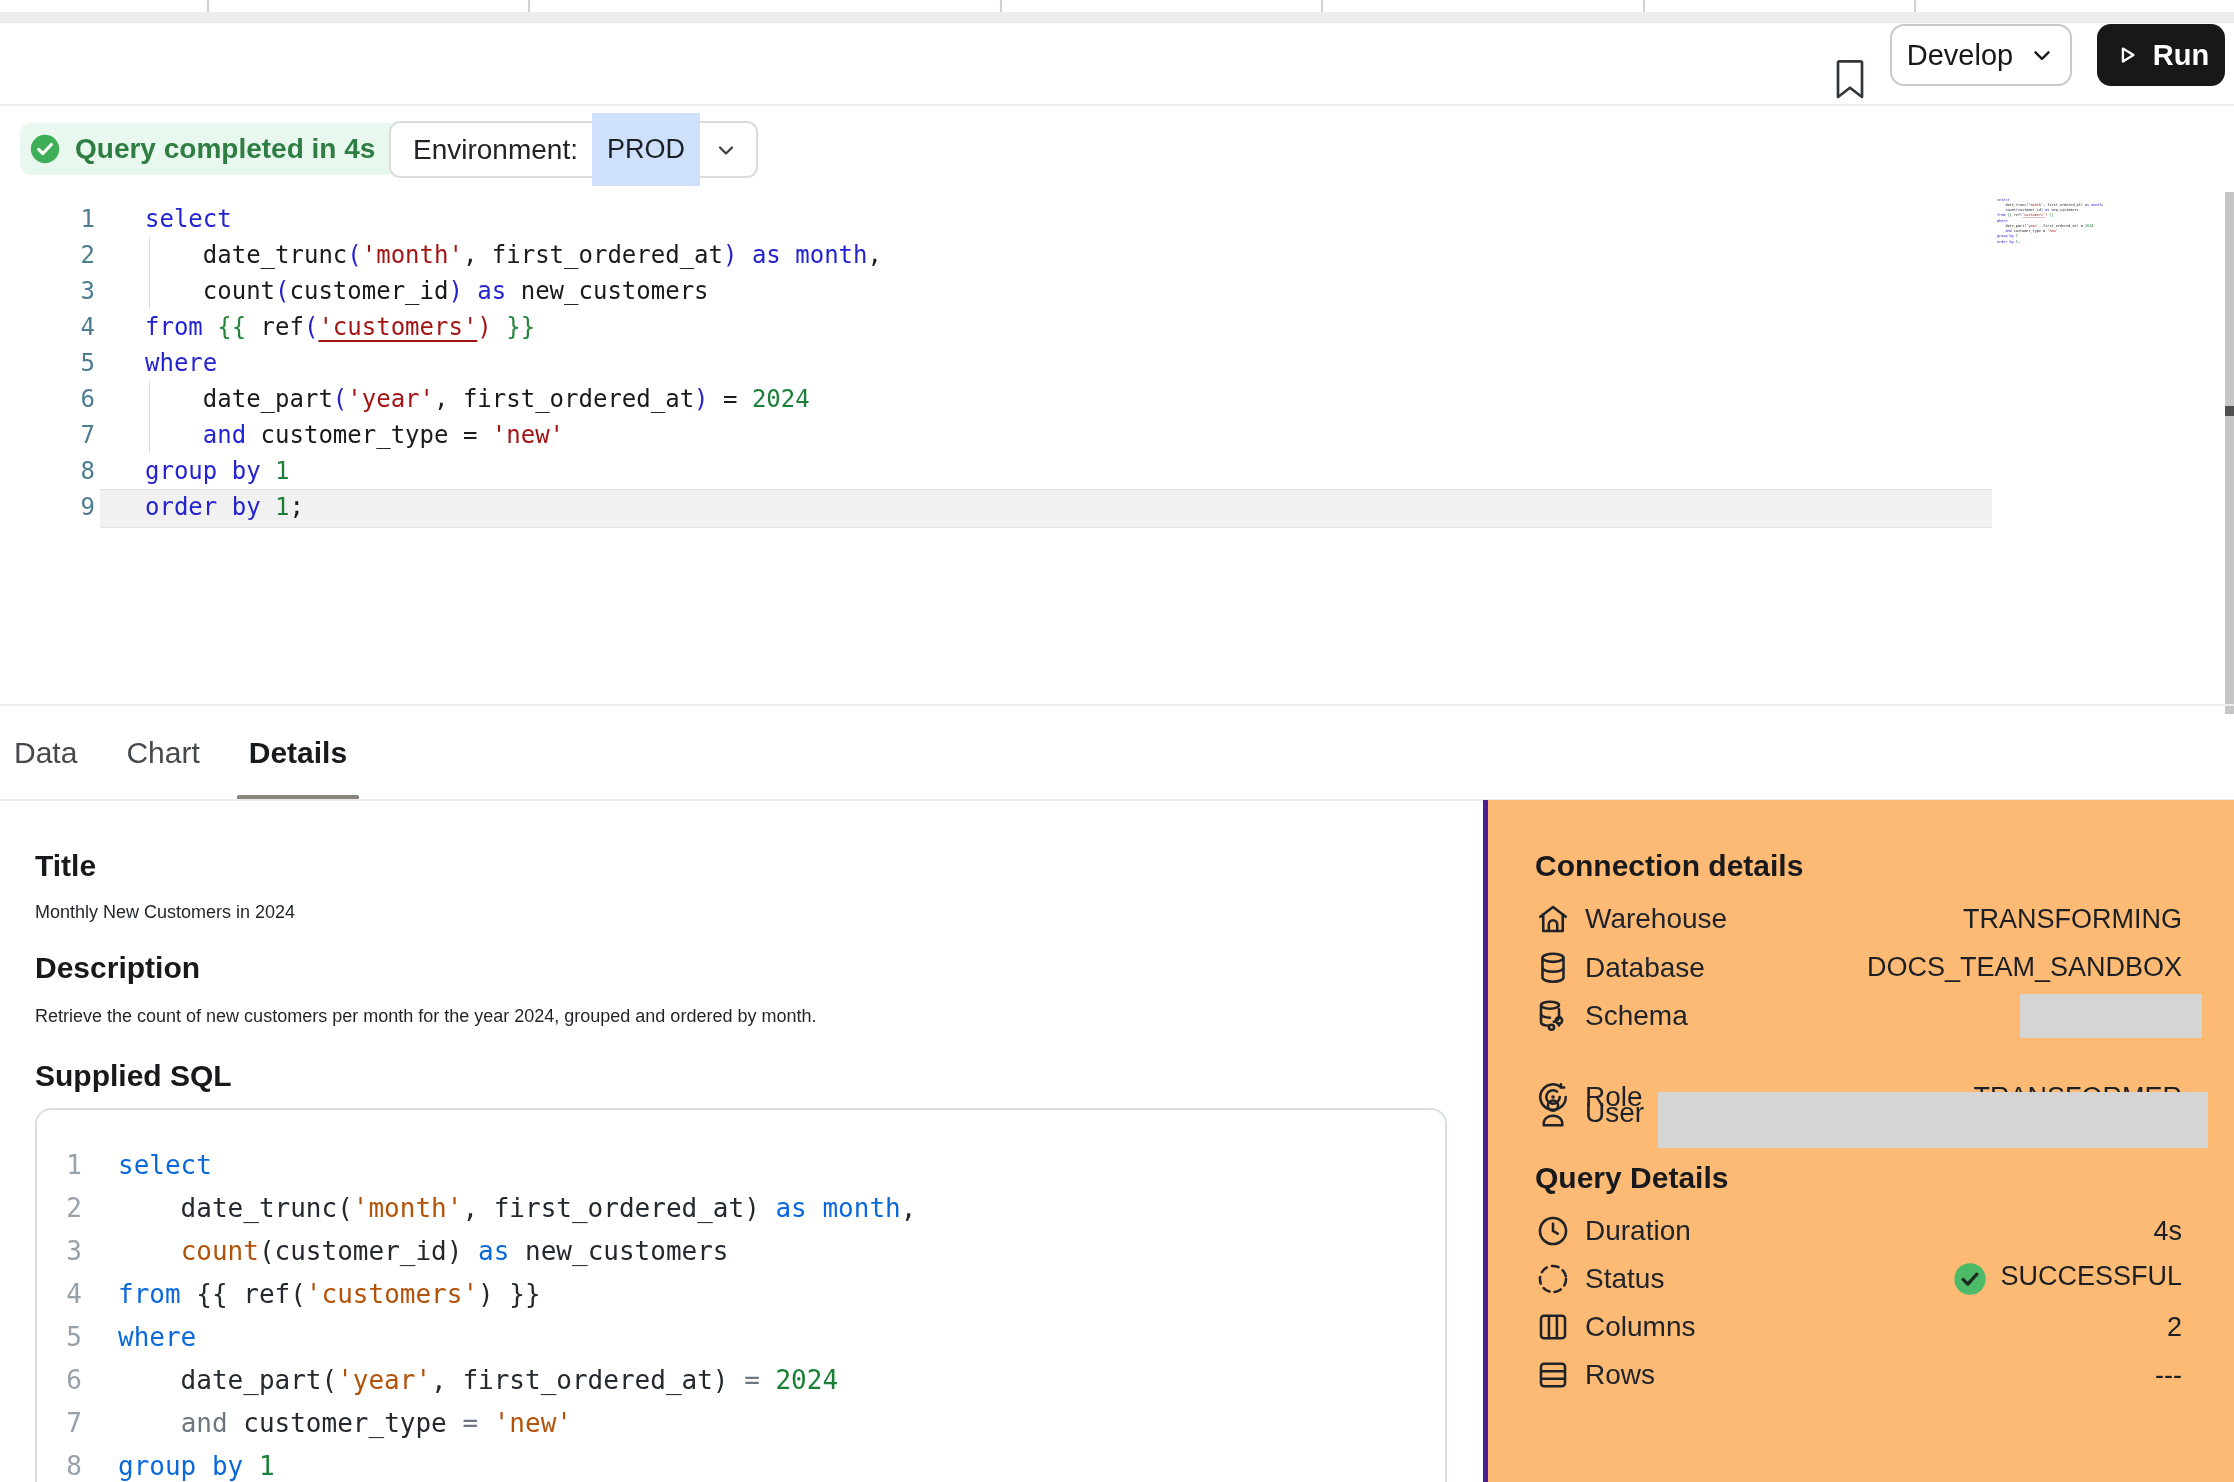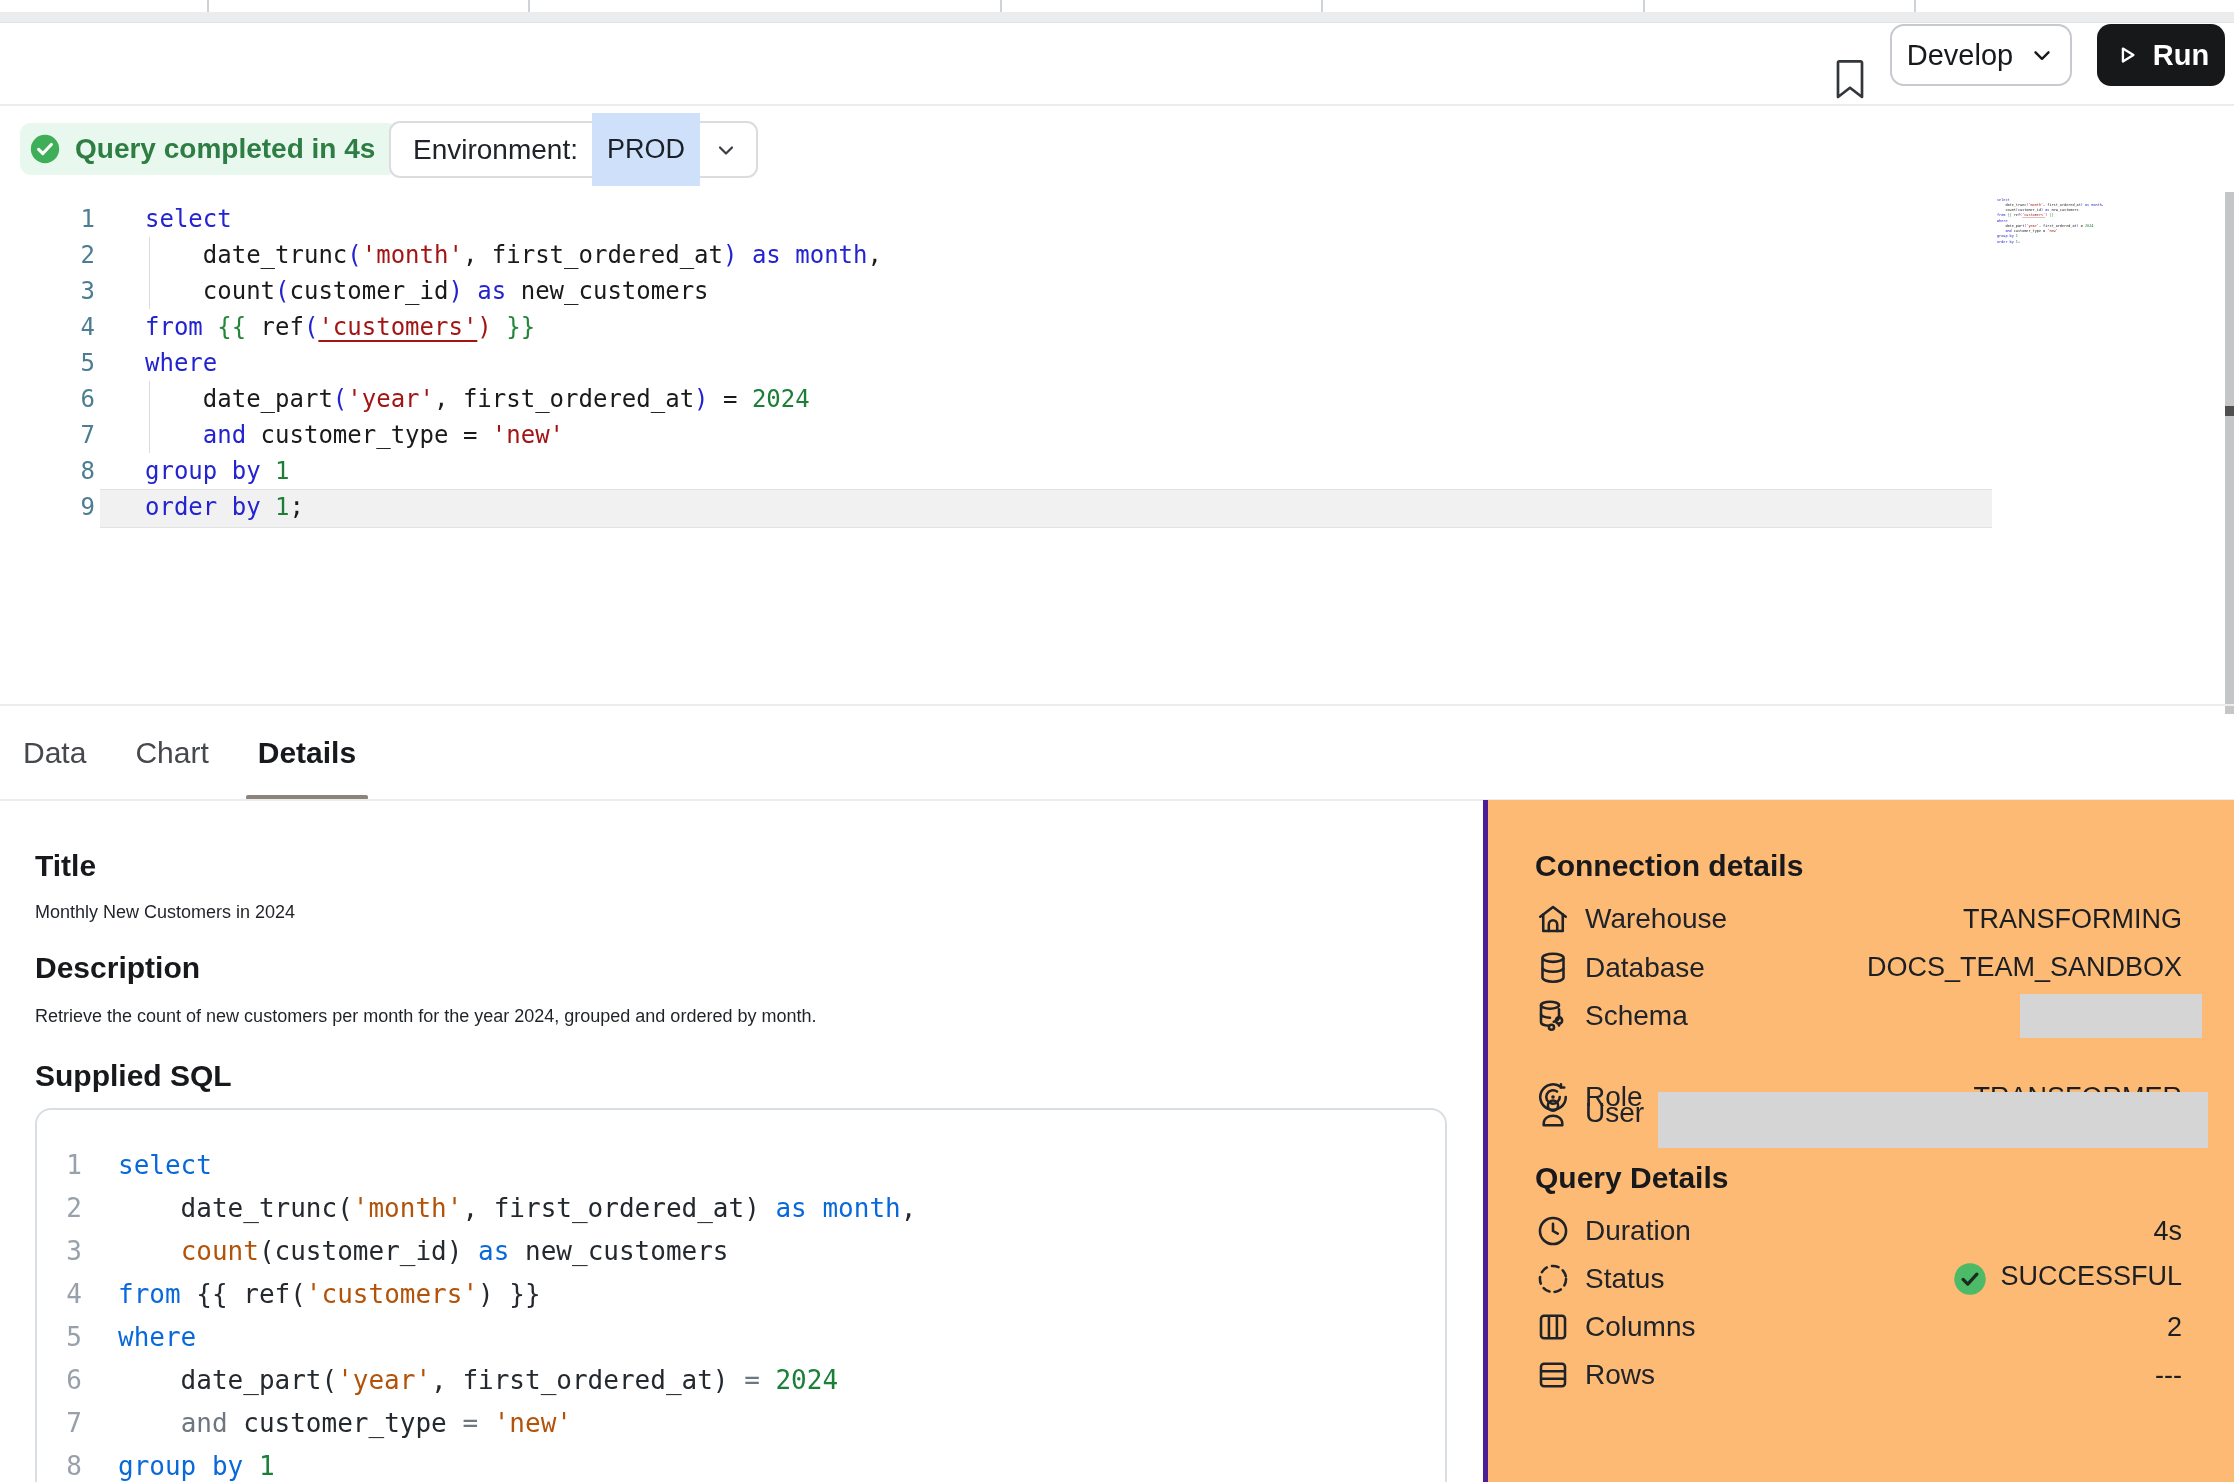--- a/index.html
+++ b/index.html
@@ -45,21 +45,21 @@
   .editor-code .tok-jinja{color:#23863a;} .editor-code .tok-num{color:#1d7f37;}
   .editor-code .tok-pl{color:#1a1a1a;}
   .minimap{position:absolute;left:1997px;top:7px;width:112px;height:56px;overflow:hidden;cursor:pointer;}
   .minimap .inner{transform:scale(0.145);transform-origin:top left;width:760px;}
   .minimap .code-text{margin-left:0;}
   .ed-scrollbar{position:absolute;left:2225px;top:2px;width:9px;height:522px;background:#c4c6c8;cursor:pointer;}
   .ed-scrollbar .notch{position:absolute;left:0;top:214px;width:9px;height:10px;background:#4f4f4f;}
   .side-track{position:absolute;left:2226px;top:800px;width:1px;height:682px;background:#e8e8e8;}
 
   
-  .tabs{position:absolute;left:0;top:705px;width:1483px;height:95px;display:flex;align-items:center;gap:49px;padding-left:23px;box-sizing:border-box;}
+  .tabs{position:absolute;left:0;top:705px;width:1483px;height:95px;display:flex;align-items:center;gap:49px;padding-left:14px;box-sizing:border-box;}
   .tab{position:relative;height:95px;display:flex;align-items:center;font-size:30px;color:#45484d;cursor:pointer;}
   .tab.active{font-weight:700;color:#17191c;}
   .tab.active::after{content:"";position:absolute;left:50%;transform:translateX(-50%);bottom:0;width:122px;height:5px;background:#8a847c;border-radius:2px;}
 
   
   .h-label{position:absolute;left:35px;font-size:30px;font-weight:700;color:#17191c;line-height:40px;}
   .b-text{position:absolute;left:35px;font-size:18px;color:#1f2328;line-height:36px;}
   .t1{top:846px;} .v1{top:894px;} .t2{top:948px;} .v2{top:998px;} .t3{top:1056px;}
   .sqlbox{position:absolute;left:35px;top:1108px;width:1412px;height:470px;background:#fff;border:2px solid #d8dee4;border-radius:16px;box-sizing:border-box;overflow:hidden;}
   #box-code{position:absolute;left:0;top:34px;}

